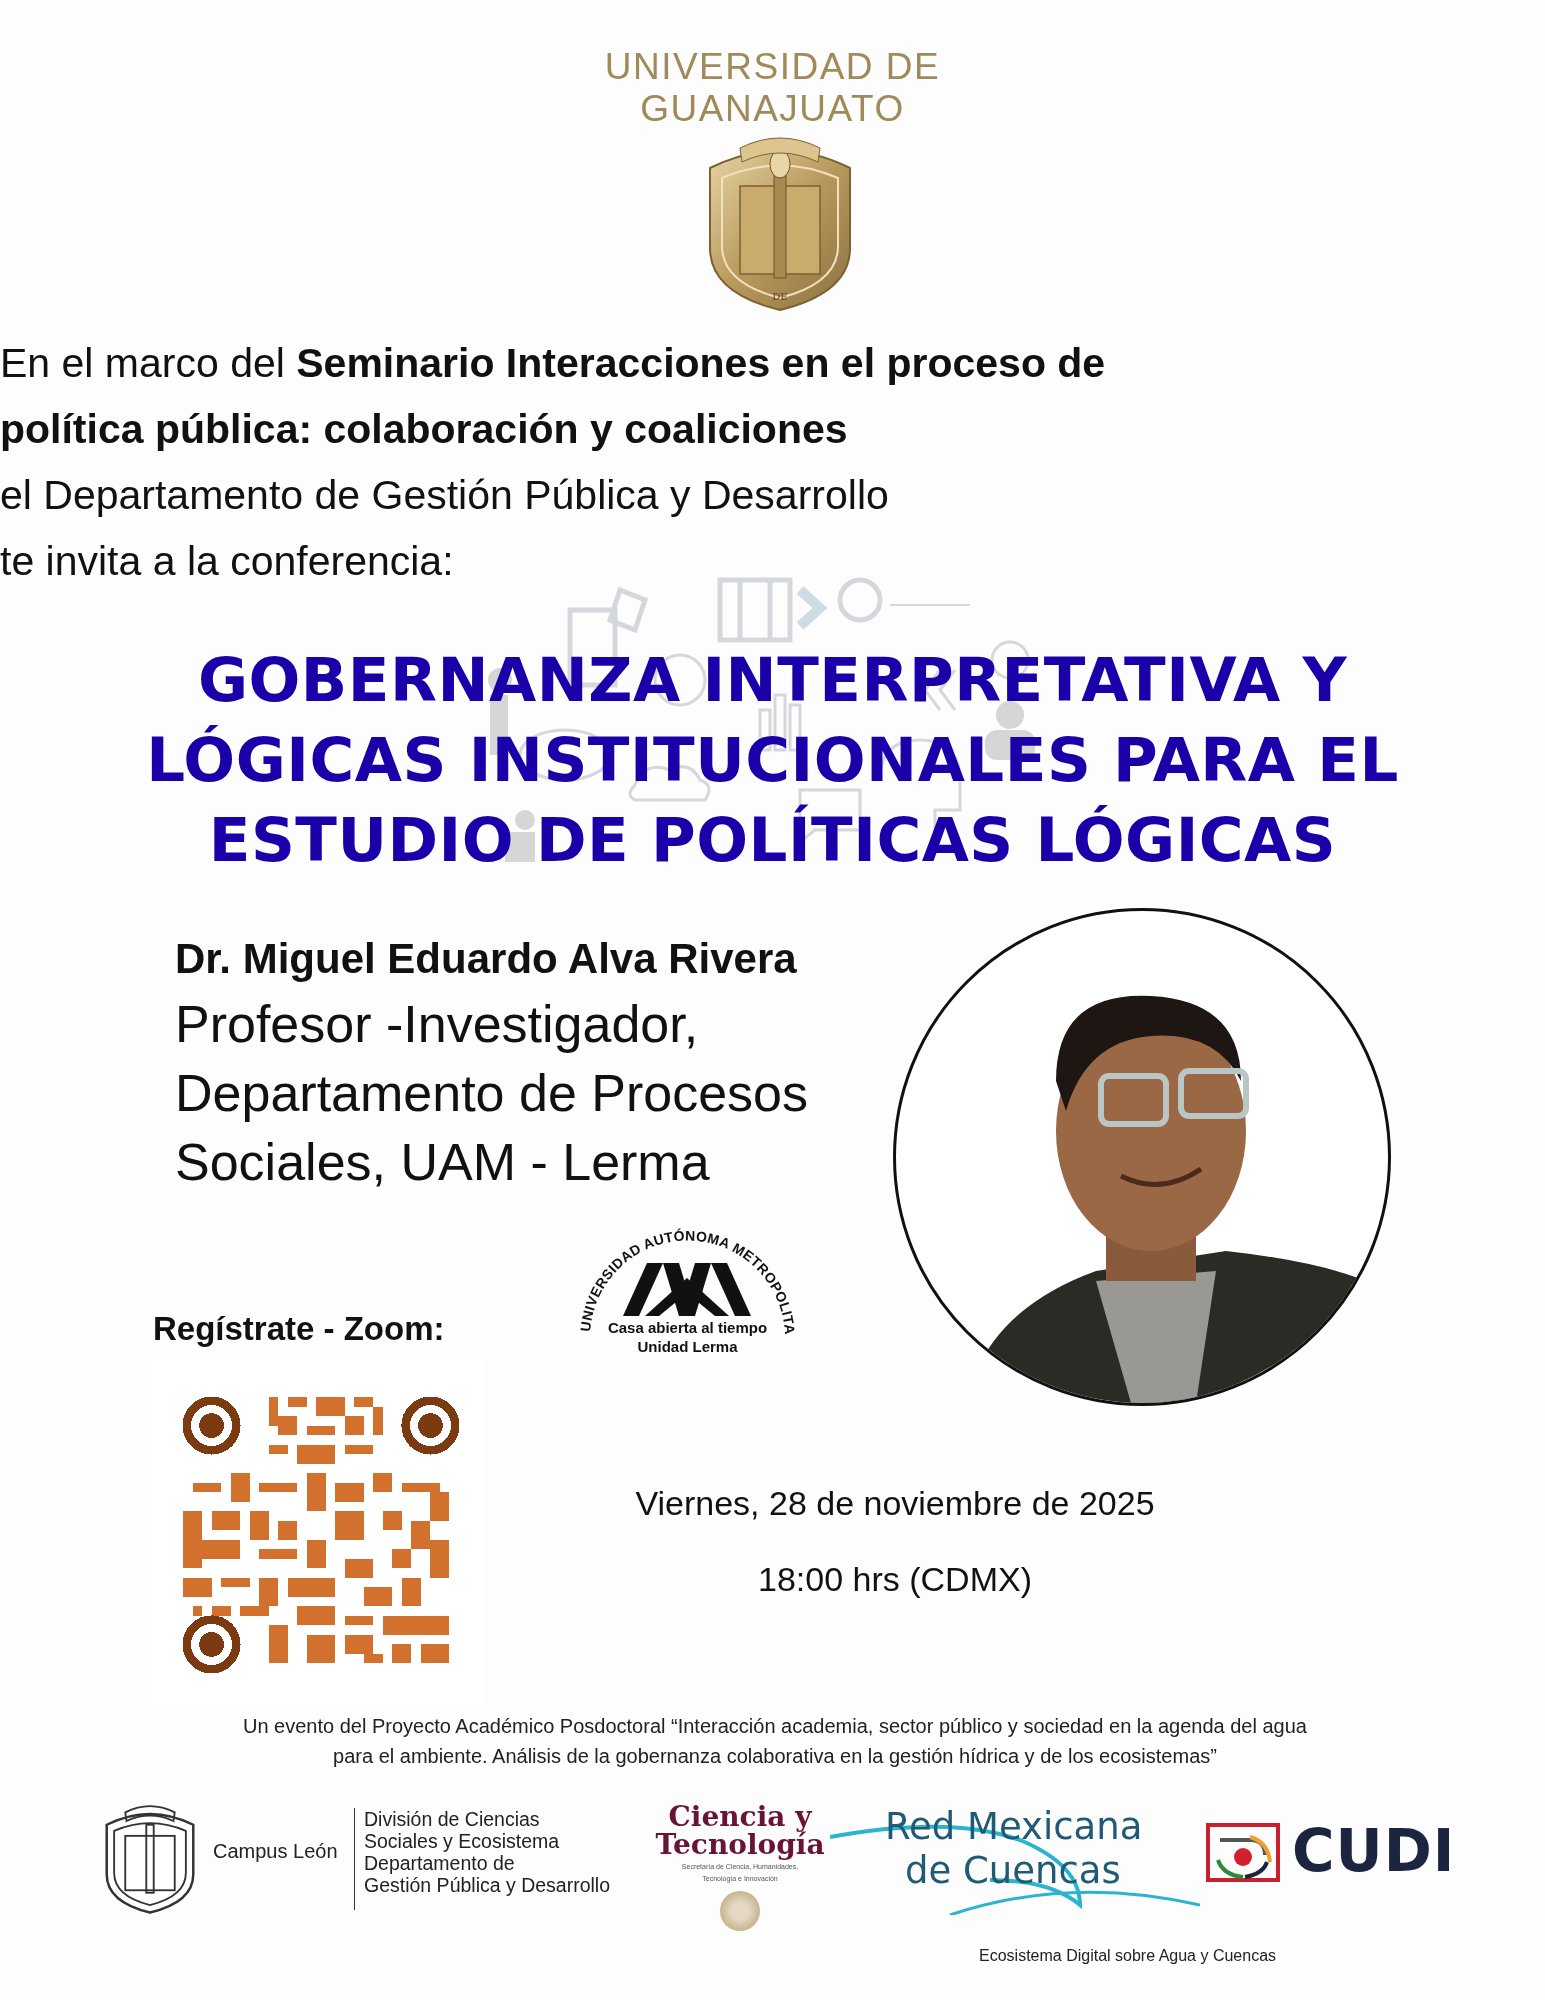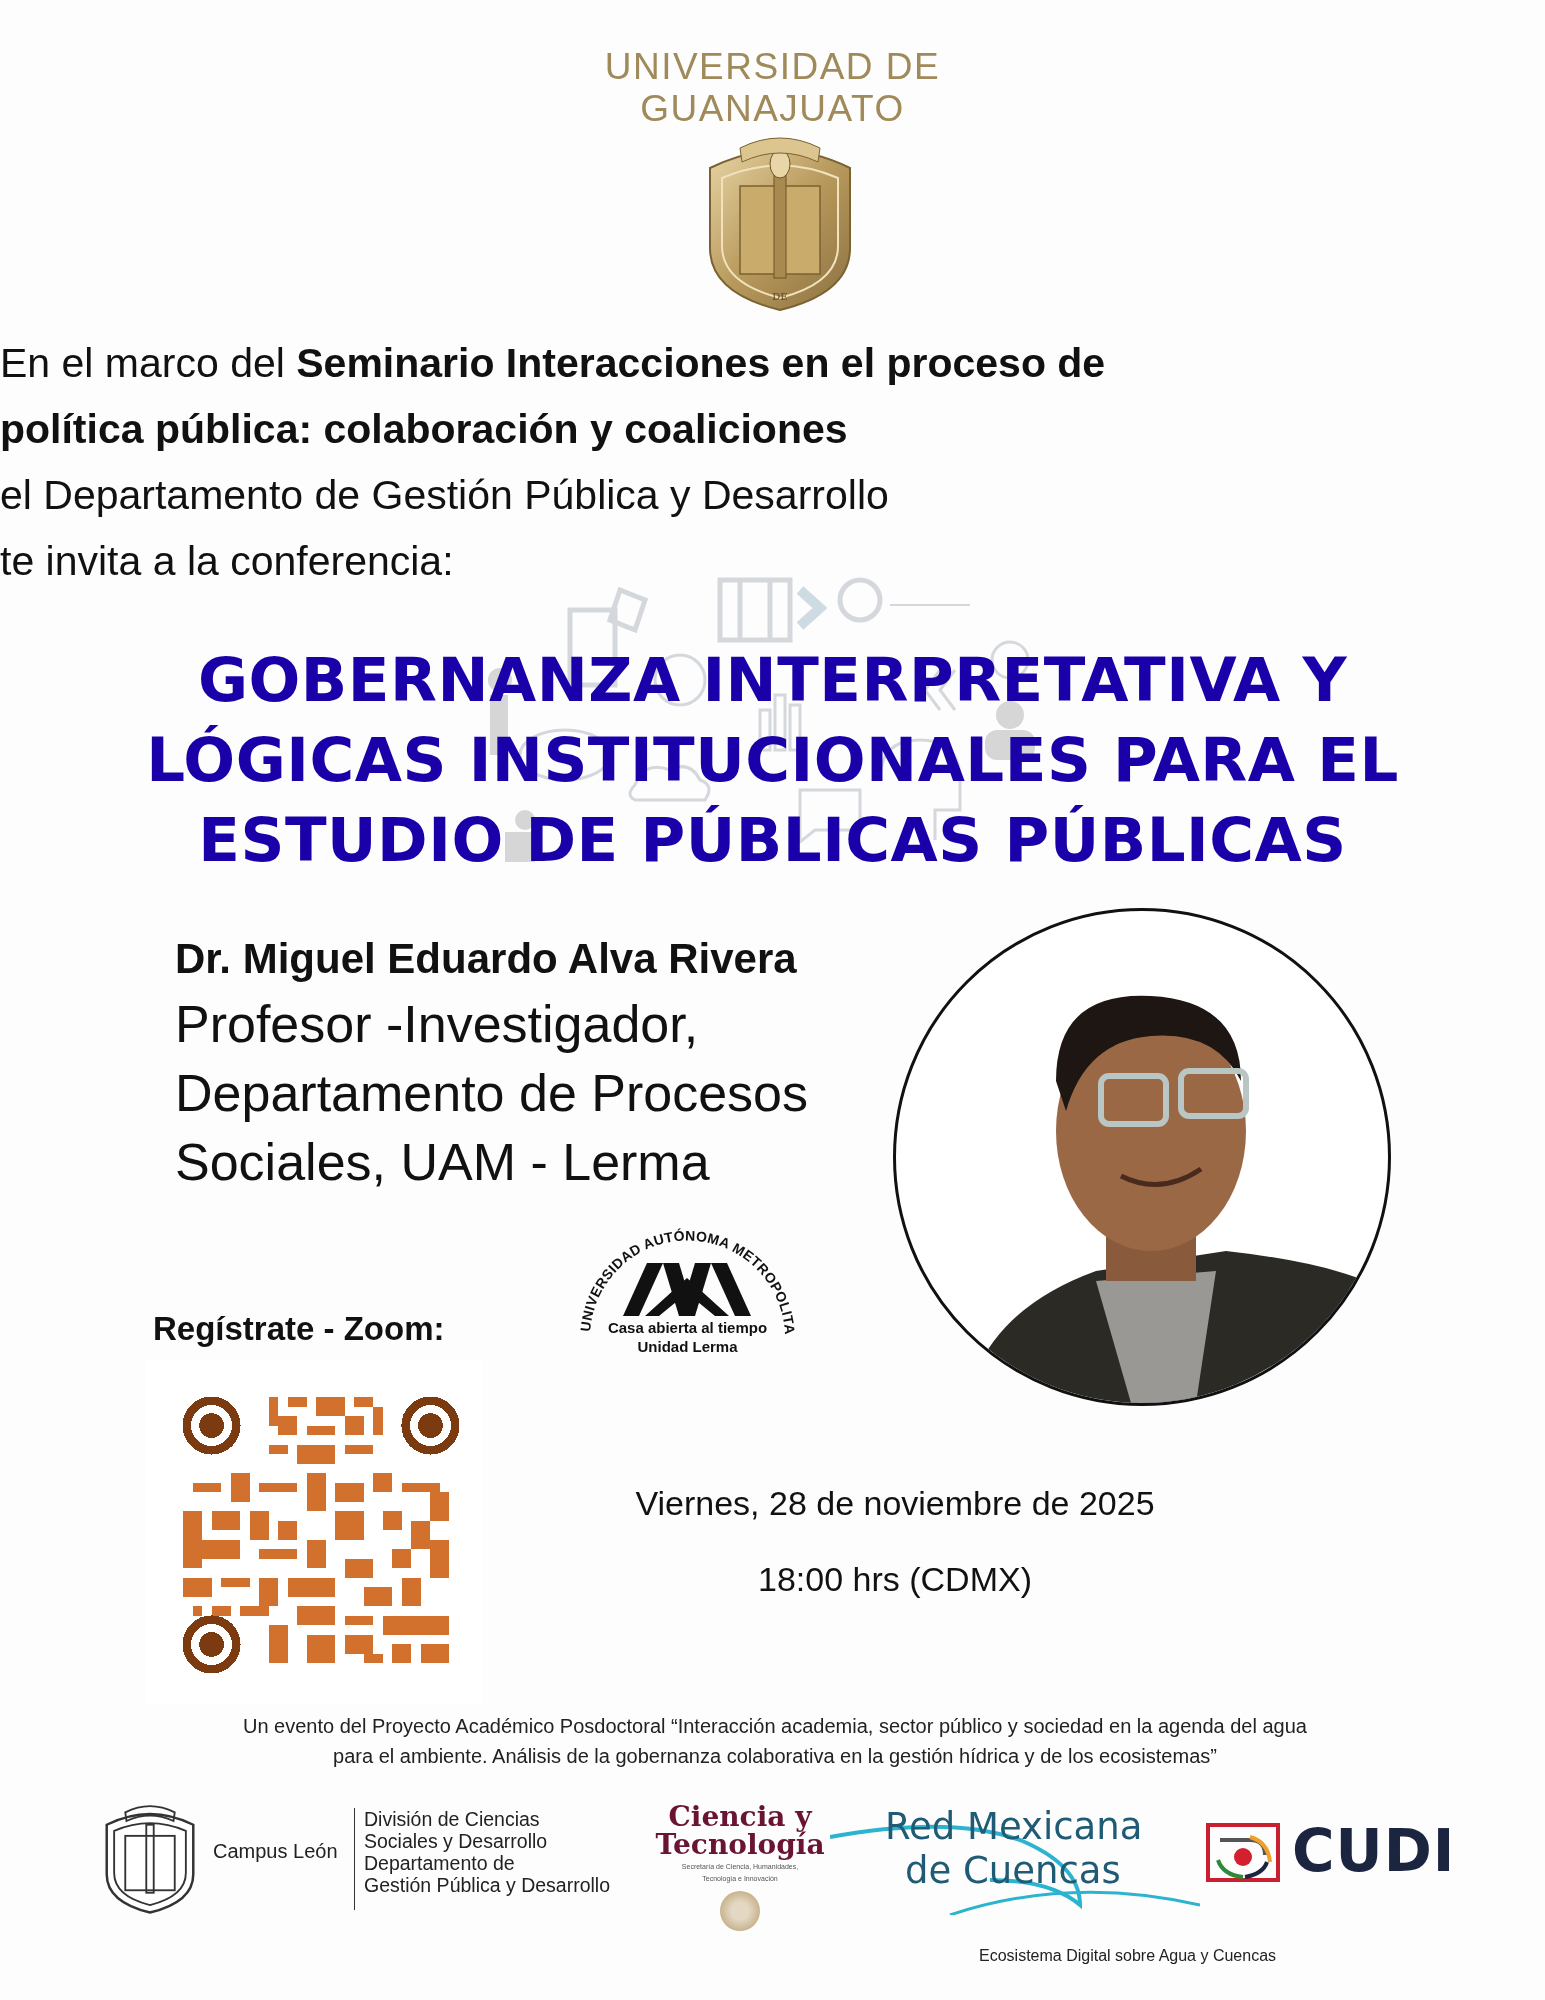--- a/index.html
+++ b/index.html
@@ -108,21 +108,21 @@
         <rect x="35" y="262" width="30" height="30"></rect>
       </g>
     <path d="M410 210 q0 -40 40 -40 q40 0 40 40 v30 h-25 v30" stroke-width="3"></path>
     <path d="M330 220 h60 v40 h-45 l-15 12z" stroke-width="3"></path>
   </svg>
 </div>
 
 <div class="abs title">
   <span>GOBERNANZA INTERPRETATIVA Y</span>
   <span>LÓGICAS INSTITUCIONALES PARA EL</span>
-  <span>ESTUDIO DE PÚBLICAS PÚBLICAS</span>
+  <span>ESTUDIO DE POLÍTICAS LÓGICAS</span>
 </div>
 
 <div class="abs speaker">
   <div class="name">Dr. Miguel Eduardo Alva Rivera</div>
   <div class="line">Profesor -Investigador,</div>
   <div class="line">Departamento de Procesos</div>
   <div class="line">Sociales, UAM - Lerma</div>
 </div>
 
 <div class="abs photo">
@@ -243,21 +243,21 @@
     <path d="M22 50 Q80 25 138 50 L138 118 Q138 155 80 170 Q22 155 22 118 Z" fill="none" stroke="#333" stroke-width="3"></path>
     <rect x="40" y="58" width="80" height="88" fill="none" stroke="#333" stroke-width="3"></rect>
     <rect x="74" y="40" width="12" height="110" fill="none" stroke="#333" stroke-width="3"></rect>
     <path d="M40 20 Q80 0 120 20 L118 34 Q80 16 42 34 Z" fill="none" stroke="#333" stroke-width="3"></path>
   </svg>
 </div>
 <div class="abs campus">Campus León</div>
 <div class="abs divider"></div>
 <div class="abs division">
   <div>División de Ciencias</div>
-  <div>Sociales y Desarrollo</div>
+  <div>Sociales y Ecosistema</div>
   <div>Departamento de</div>
   <div>Gestión Pública y Desarrollo</div>
 </div>
 
 <div class="abs cyt">
   <div class="t1">Ciencia y</div>
   <div class="t1">Tecnología</div>
   <div class="sub">Secretaría de Ciencia, Humanidades,</div>
   <div class="sub">Tecnología e Innovación</div>
   <div class="seal"></div>

